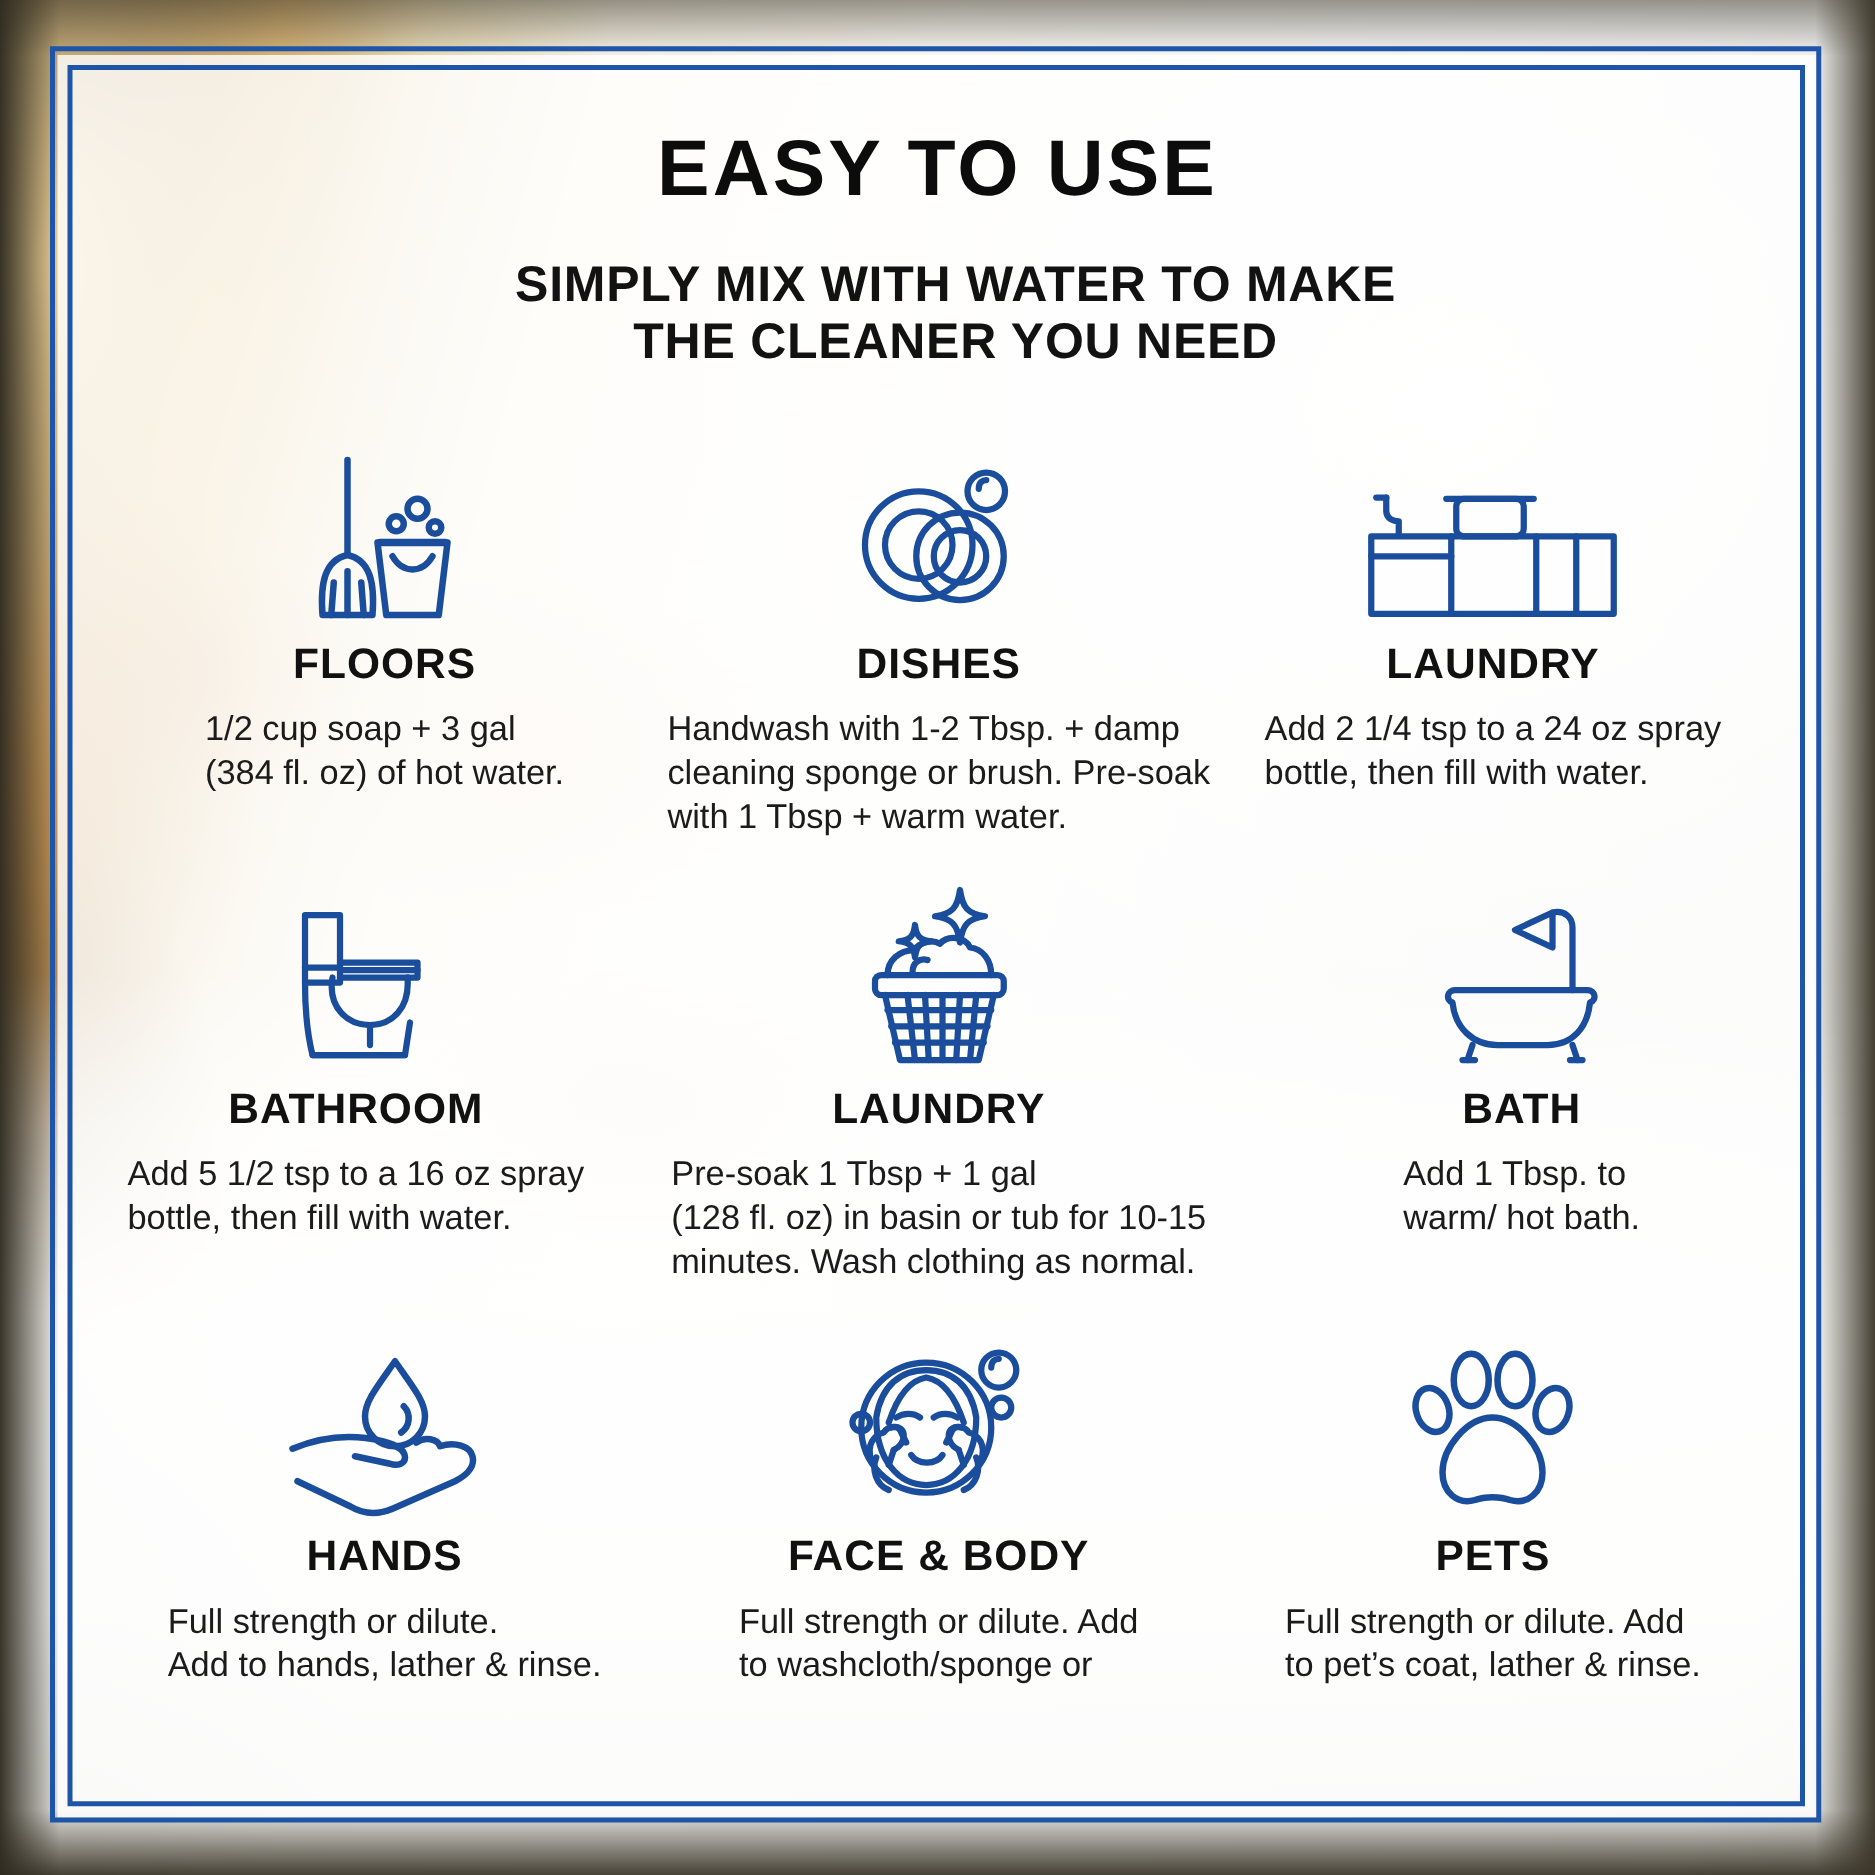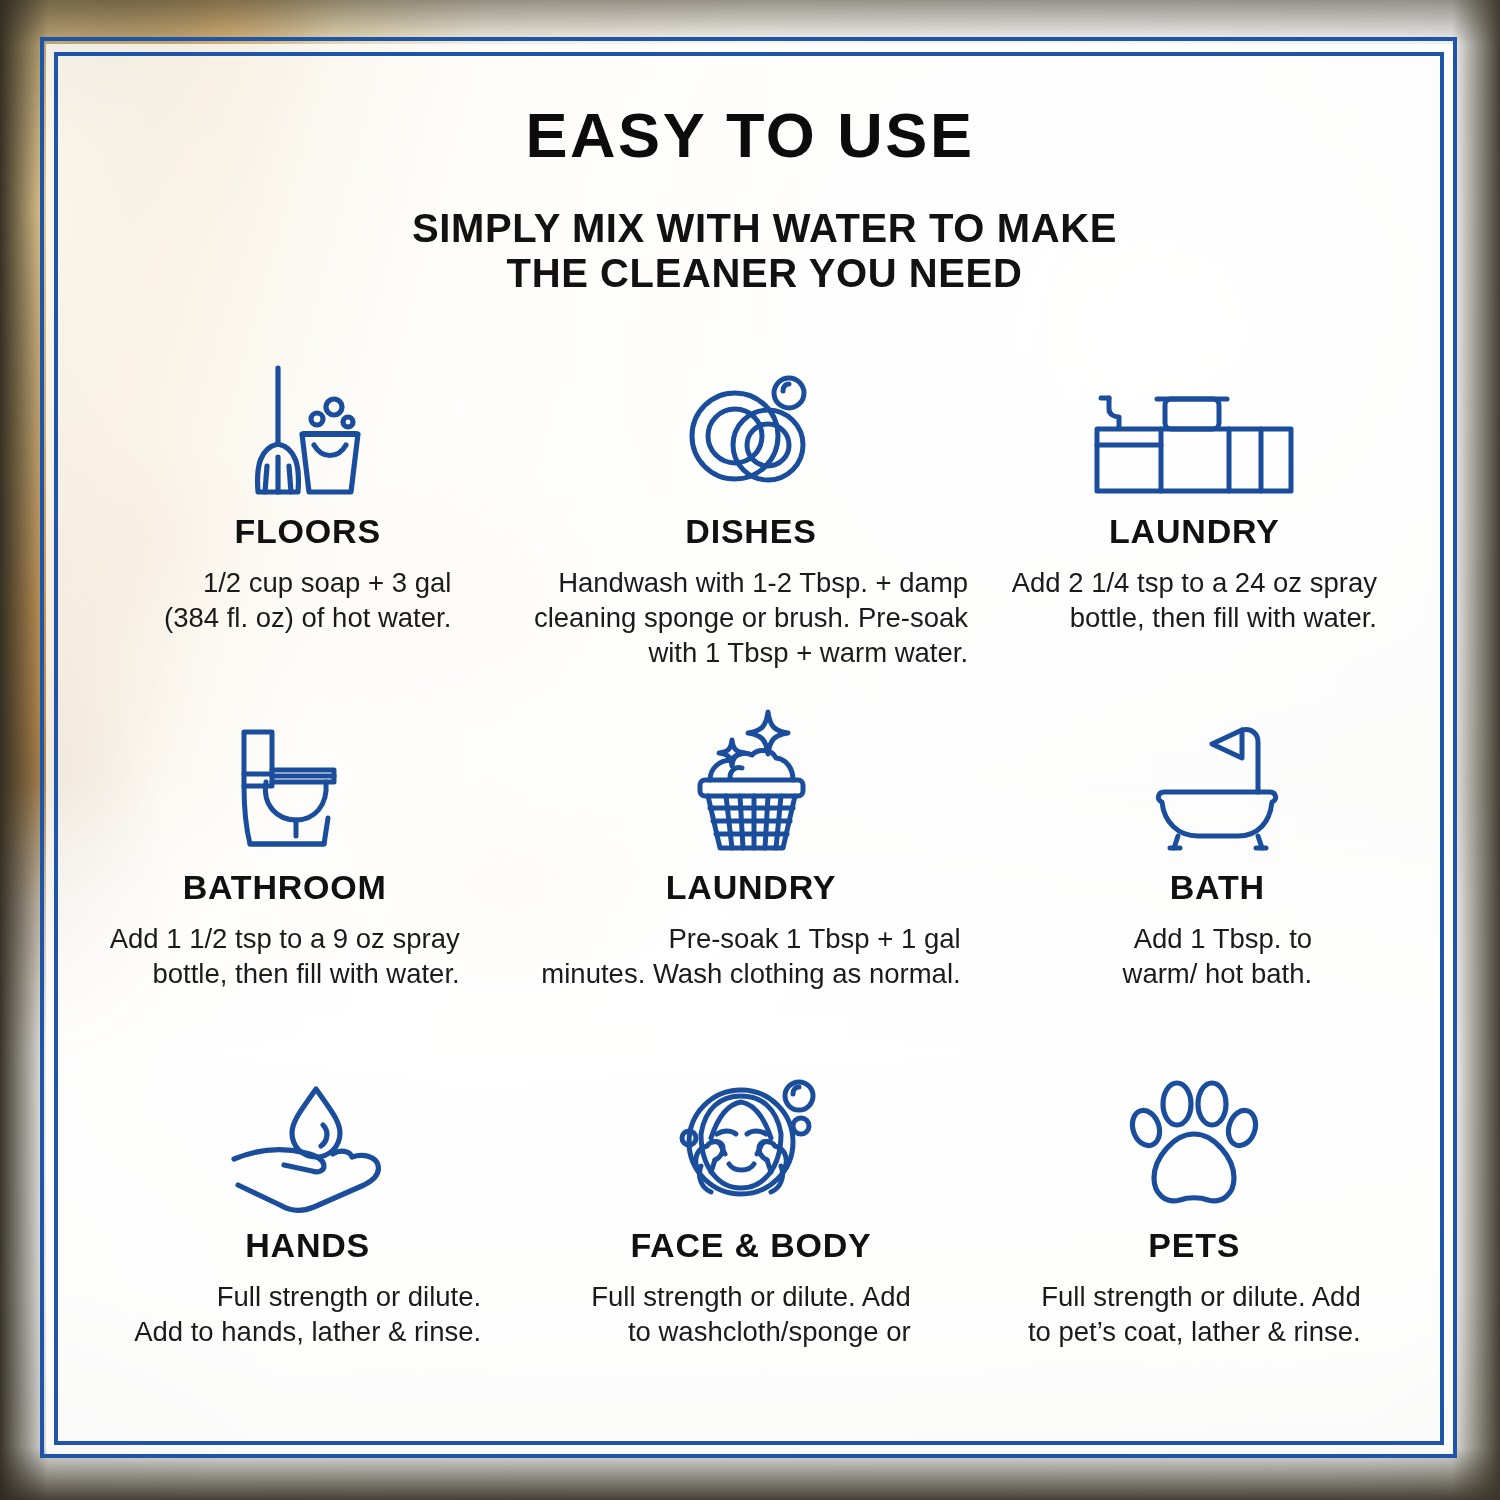--- a/index.html
+++ b/index.html
@@ -159,21 +159,21 @@
     letter-spacing: 0.8px;
     color: #111111;
     text-align: center;
     line-height: 1;
     font-family: "Liberation Sans", sans-serif;
   }
   .cell-desc {
     margin-top: 17px;
     font-size: 27.5px;
     color: #1b1b1b;
-    text-align: right;
+    text-align: left;
     line-height: 1.28;
     font-family: "Liberation Sans", sans-serif;
   }
   .cell-desc div { white-space: nowrap; }
 
   .r1 { height: 356px; }
   .r2 { height: 358px; gap: 46px; }
   .r3 { height: 330px; }
 </style>
 </head>
@@ -280,21 +280,21 @@
               <path d="M62 52 L124 52 L124 64 L62 64"></path>
               <line x1="62" y1="58" x2="124" y2="58"></line>
               <path d="M56 64 C52 88 68 102 86 102 C104 102 118 88 116 64"></path>
               <path d="M86 102 L86 118"></path>
               <path d="M34 68 C34 90 36 110 40 126 L114 126 L118 100"></path>
               <path d="M40 126 L114 126"></path>
             </svg>
           </div>
           <div class="cell-title">BATHROOM</div>
           <div class="cell-desc">
-            <div>Add 1 1/2 tsp to a 9 oz spray</div>
+            <div>Add 5 1/2 tsp to a 16 oz spray</div>
             <div>bottle, then fill with water.</div>
           </div>
         </div>
 
         <div class="cell">
           <div class="icon-box">
             <svg width="150" height="150" viewBox="0 0 150 150" fill="none" stroke="#1a4d9c" stroke-width="5" stroke-linecap="round" stroke-linejoin="round">
               <path d="M92 4 C94 18 98 23 112 25 C98 27 94 32 92 46 C90 32 86 27 72 25 C86 23 90 18 92 4 Z"></path>
               <path d="M56 32 C57 41 60 44 69 45 C60 46 57 49 56 58 C55 49 52 46 43 45 C52 44 55 41 56 32 Z"></path>
               <path d="M34 72 C34 60 44 52 55 52 C60 46 69 43 76 47 C82 40 96 41 100 50 C110 51 117 60 117 72"></path>
@@ -307,20 +307,21 @@
               <line x1="50" y1="88" x2="56" y2="140"></line>
               <line x1="64" y1="88" x2="67" y2="140"></line>
               <line x1="78" y1="88" x2="78" y2="140"></line>
               <line x1="92" y1="88" x2="89" y2="140"></line>
               <line x1="105" y1="88" x2="100" y2="140"></line>
             </svg>
           </div>
           <div class="cell-title">LAUNDRY</div>
           <div class="cell-desc">
             <div>Pre-soak 1 Tbsp + 1 gal</div>
+            <div>(128 fl. oz) in basin or tub for 10-15</div>
             <div>minutes. Wash clothing as normal.</div>
           </div>
         </div>
 
         <div class="cell">
           <div class="icon-box">
             <svg width="150" height="140" viewBox="0 0 150 140" fill="none" stroke="#1a4d9c" stroke-width="5" stroke-linecap="round" stroke-linejoin="round">
               <path d="M100 12 C110 10 116 16 116 24 L116 74"></path>
               <path d="M100 12 L70 26 L100 40 Z"></path>
               <path d="M22 74 C16 74 14 82 20 84 C22 104 36 118 56 118 L96 118 C116 118 128 104 130 84 C136 82 134 74 128 74 Z"></path>

